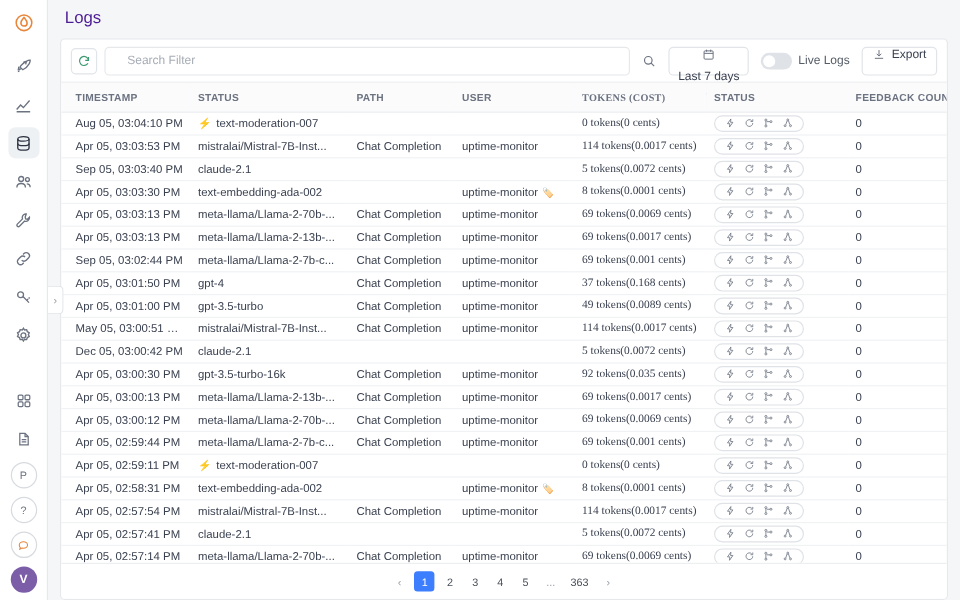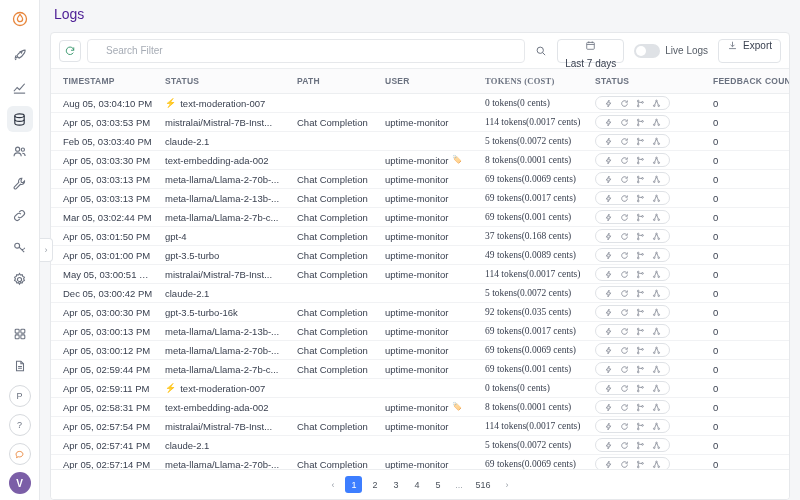--- a/index.html
+++ b/index.html
@@ -161,21 +161,21 @@
   .c-time { width: 108px; padding-left: 12px !important; }
   .c-model { width: 132px; }
   .c-path { width: 88px; margin-top: 19px; }
   .c-user { width: 100px; }
   .c-tokens { width: 110px; font-family: Liberation Serif, serif; }
   .c-status { width: 118px; }
   .c-feedback { width: 84px; }
 
   .model-cell { display: flex; align-items: center; gap: 4px; }
   .bolt { color: #f0a93b; font-size: 9px; }
-  .user-cell { display: flex; gap: 4px; }
+  .user-cell { display: flex; align-items: center; gap: 4px; }
   .user-emoji { font-size: 8px; }
 
   .status-pill {
     display: inline-flex; align-items: center; gap: 7px;
     border: 1px solid #dfe2e6; border-radius: 11px;
     height: 14px; padding: 0 8px;
     color: #5c636d;
   }
   .status-pill svg { display: block; }
 
@@ -453,21 +453,21 @@
                         <circle cx="4" cy="12" r="1.4"></circle>
                         <circle cx="12" cy="12" r="1.4"></circle>
                         <path d="M7 4.6L5 10.5M9 4.6l2 5.9"></path>
                       </svg>
                     </span>
                   </span>
     </td>
     <td class="c-feedback">0</td>
     </tr>
               <tr>
-    <td class="c-time">Feb 05, 03:03:40 PM</td>
+    <td class="c-time">Sep 05, 03:03:40 PM</td>
     <td class="c-model">
       <span class="model-cell">
                     <span>claude-2.1</span>
                   </span>
     </td>
     <td class="c-path"></td>
     <td class="c-user">
       <span class="user-cell">
                     <span></span>
                   </span>
@@ -642,21 +642,21 @@
                         <circle cx="4" cy="12" r="1.4"></circle>
                         <circle cx="12" cy="12" r="1.4"></circle>
                         <path d="M7 4.6L5 10.5M9 4.6l2 5.9"></path>
                       </svg>
                     </span>
                   </span>
     </td>
     <td class="c-feedback">0</td>
     </tr>
               <tr>
-    <td class="c-time">Mar 05, 03:02:44 PM</td>
+    <td class="c-time">Sep 05, 03:02:44 PM</td>
     <td class="c-model">
       <span class="model-cell">
                     <span>meta-llama/Llama-2-7b-c...</span>
                   </span>
     </td>
     <td class="c-path">Chat Completion</td>
     <td class="c-user">
       <span class="user-cell">
                     <span>uptime-monitor</span>
                   </span>
@@ -1313,19 +1313,19 @@
       </div>
 
       <div class="pagination" id="pagination">
           <div class="pg arrow">‹</div>
           <div class="pg active">1</div>
           <div class="pg ">2</div>
           <div class="pg ">3</div>
           <div class="pg ">4</div>
           <div class="pg ">5</div>
           <div class="pg dots">...</div>
-          <div class="pg ">516</div>
+          <div class="pg ">363</div>
           <div class="pg arrow">›</div>
         </div>
 
     </div>
   </div>
 </div>
 
 </body></html>

